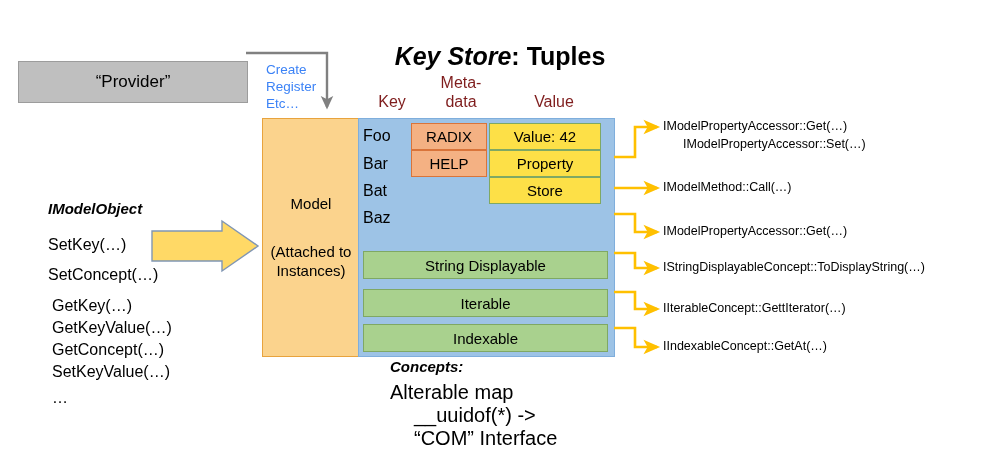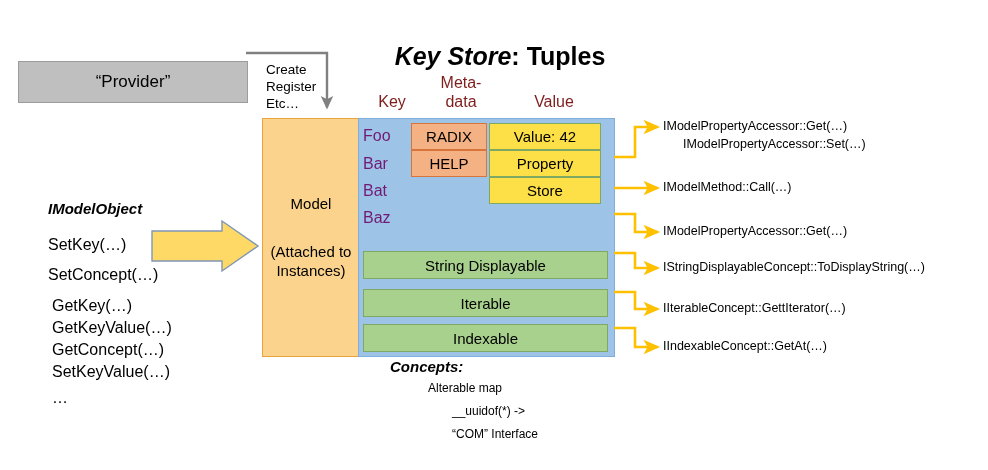--- a/index.html
+++ b/index.html
@@ -7,21 +7,21 @@
        font-family:"Liberation Sans","DejaVu Sans",sans-serif;color:#000;}
   .abs{position:absolute;}
 
   
   #provider-box{left:18px;top:33px;width:228px;height:40px;
       background:#BFBFBF;border:1px solid #9C9C9C;
       display:flex;align-items:center;justify-content:center;
       font-size:17px;color:#000;margin-top:28px;}
 
   
-  #connector-label{left:266px;top:61px;width:70px;font-size:13.5px;line-height:17px;color:#000000;}
+  #connector-label{left:266px;top:61px;width:70px;font-size:13.5px;line-height:17px;color:#3b82f6;}
 
   
   #title{left:330px;top:42px;width:340px;text-align:center;font-size:25px;font-weight:bold;}
   #title .kw{font-style:italic;}
 
   
   .colhead{font-size:16px;color:#7f1d1d;text-align:center;line-height:19px;}
   #head-key{left:368px;top:92px;width:48px;}
   #head-meta{left:428px;top:73px;width:66px;}
   #head-value{left:508px;top:92px;width:92px;}
@@ -31,21 +31,21 @@
       background:#FBD38D;border:1px solid #E8A33D;
       display:flex;flex-direction:column;align-items:center;
       justify-content:flex-start;font-size:15px;}
   #model-title{margin-top:76px;}
   #model-sub{margin-top:30px;text-align:center;line-height:19px;}
 
   #blue-panel{left:358px;top:118px;width:255px;height:237px;
       background:#9DC3E6;border:1px solid #7FAEDC;}
 
   .keycell{position:absolute;left:4px;width:42px;height:27px;
-      color:#701a75;font-size:16px;display:flex;align-items:center;}
+      color:#000000;font-size:16px;display:flex;align-items:center;}
   .meta{position:absolute;left:52px;width:74px;height:25px;
       background:#F4B183;border:1px solid #D9743A;
       display:flex;align-items:center;justify-content:center;font-size:15px;}
   .val{position:absolute;left:130px;width:110px;height:25px;
       background:#fde047;border:1px solid #7FA864;
       display:flex;align-items:center;justify-content:center;font-size:15px;}
   .wide{position:absolute;left:4px;width:243px;height:26px;
       background:#A9D18E;border:1px solid #7FA864;
       display:flex;align-items:center;justify-content:center;font-size:15px;}
 
@@ -55,21 +55,21 @@
   #imo-l0{top:236px;}
   #imo-l1{top:266px;}
   #imo-l2{left:52px;top:297px;}
   #imo-l3{left:52px;top:319px;}
   #imo-l4{left:52px;top:341px;}
   #imo-l5{left:52px;top:363px;}
   #imo-l6{left:52px;top:389px;}
 
   
   #concepts-title{left:390px;top:358px;font-size:15px;font-weight:bold;font-style:italic;}
-  .concept-line{left:390px;font-size:12px;margin-left:38px;}
+  .concept-line{left:390px;font-size:20px;}
   #c1{top:381px;}
   #c2{left:414px;top:404px;}
   #c3{left:414px;top:427px;}
 
   
   .rlabel{font-size:12.5px;color:#000;white-space:nowrap;}
   #r0{left:663px;top:119px;}
   #r1{left:683px;top:137px;text-align:center;}
   #r2{left:663px;top:180px;}
   #r3{left:663px;top:224px;}

